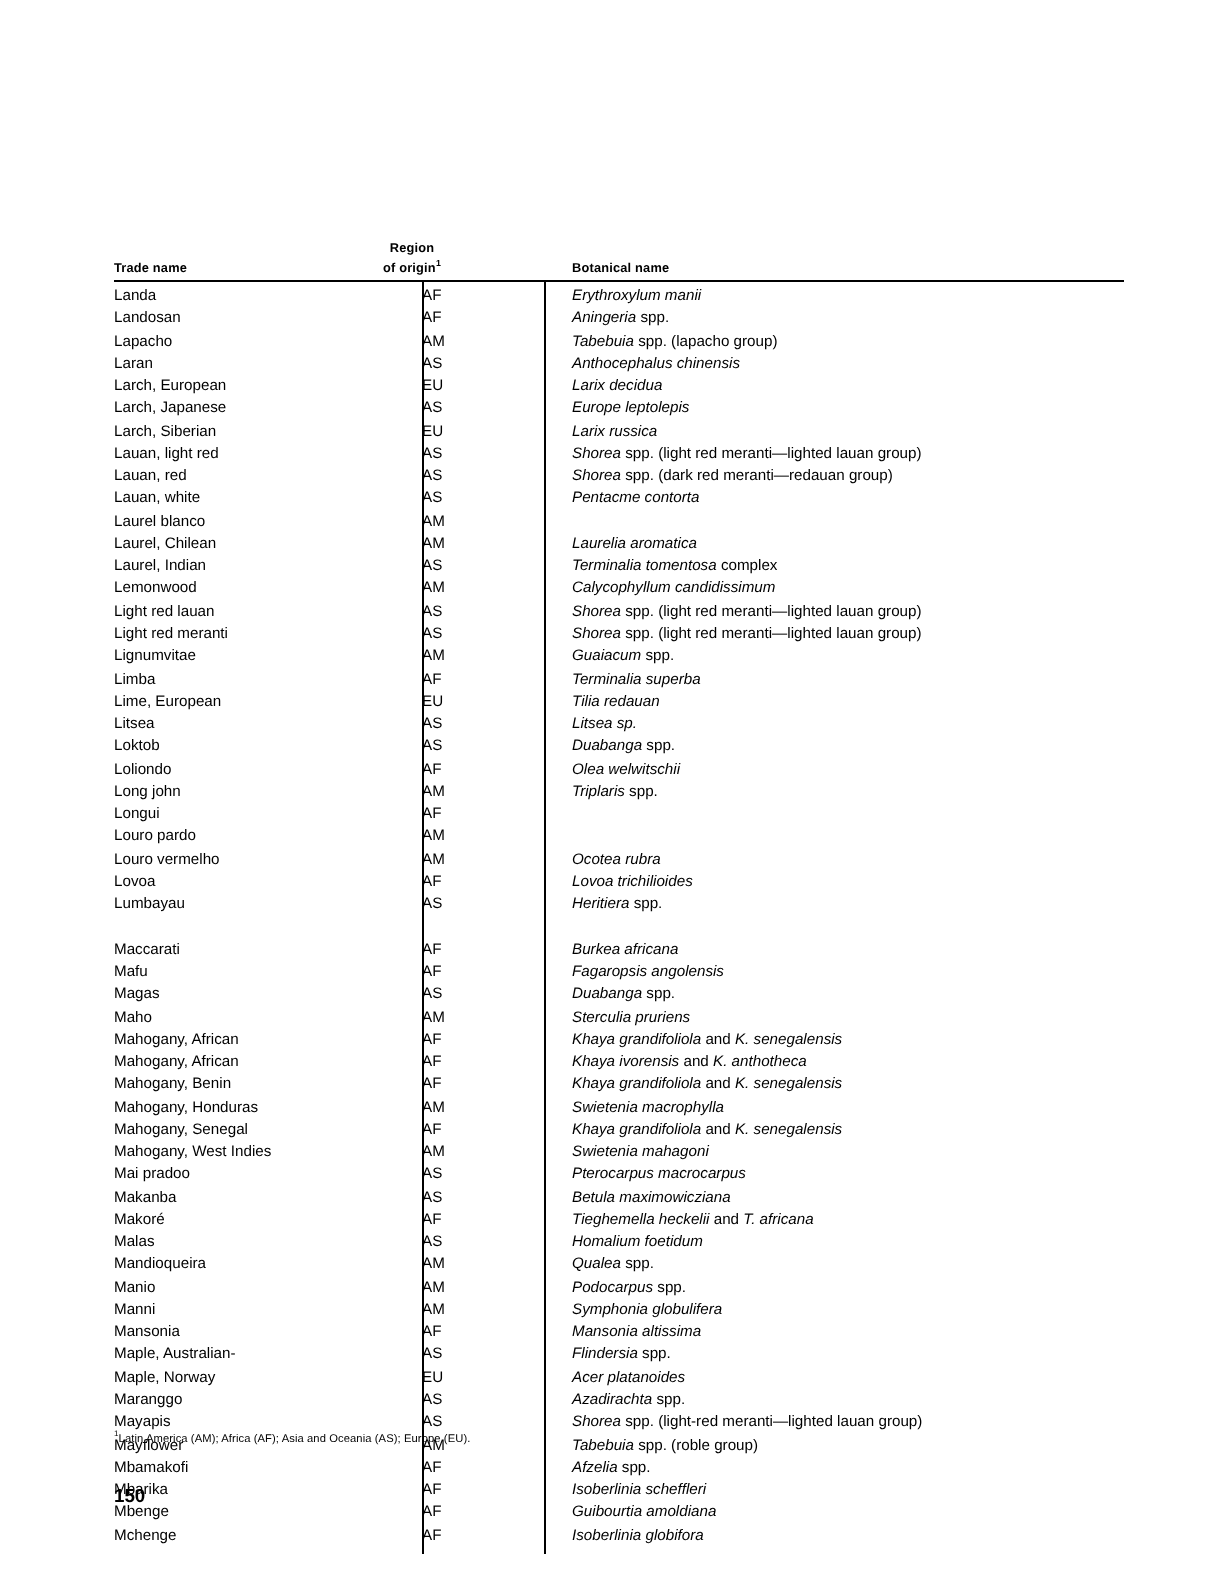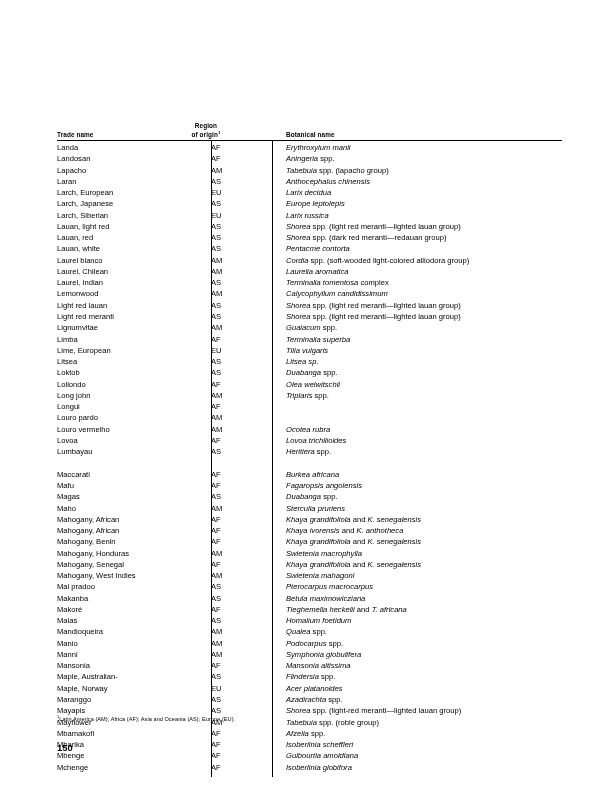--- a/index.html
+++ b/index.html
@@ -194,21 +194,20 @@
         <div class="c-bot"><span>Shorea </span><span class="rm">spp.  (dark red meranti—redauan group)</span></div>
       </div>
       <div class="row">
         <div class="c-trade">Lauan, white</div>
         <div class="c-region">AS</div>
         <div class="c-bot"><span>Pentacme contorta</span></div>
       </div>
       <div class="row">
         <div class="c-trade">Laurel blanco</div>
         <div class="c-region">AM</div>
-        <div class="c-bot"><span>Cordia </span><span class="rm">spp.  (soft-wooded light-colored  alliodora group)</span></div>
       </div>
       <div class="row">
         <div class="c-trade">Laurel, Chilean</div>
         <div class="c-region">AM</div>
         <div class="c-bot"><span>Laurelia aromatica</span></div>
       </div>
       <div class="row">
         <div class="c-trade">Laurel, Indian</div>
         <div class="c-region">AS</div>
         <div class="c-bot"><span>Terminalia tomentosa </span><span class="rm">complex</span></div>
@@ -234,21 +233,21 @@
         <div class="c-bot"><span>Guaiacum </span><span class="rm">spp.</span></div>
       </div>
       <div class="row">
         <div class="c-trade">Limba</div>
         <div class="c-region">AF</div>
         <div class="c-bot"><span>Terminalia superba</span></div>
       </div>
       <div class="row">
         <div class="c-trade">Lime, European</div>
         <div class="c-region">EU</div>
-        <div class="c-bot"><span>Tilia  vulgaris</span></div>
+        <div class="c-bot"><span>Tilia  redauan</span></div>
       </div>
       <div class="row">
         <div class="c-trade">Litsea</div>
         <div class="c-region">AS</div>
         <div class="c-bot"><span>Litsea sp.</span></div>
       </div>
       <div class="row">
         <div class="c-trade">Loktob</div>
         <div class="c-region">AS</div>
         <div class="c-bot"><span>Duabanga </span><span class="rm">spp.</span></div>

